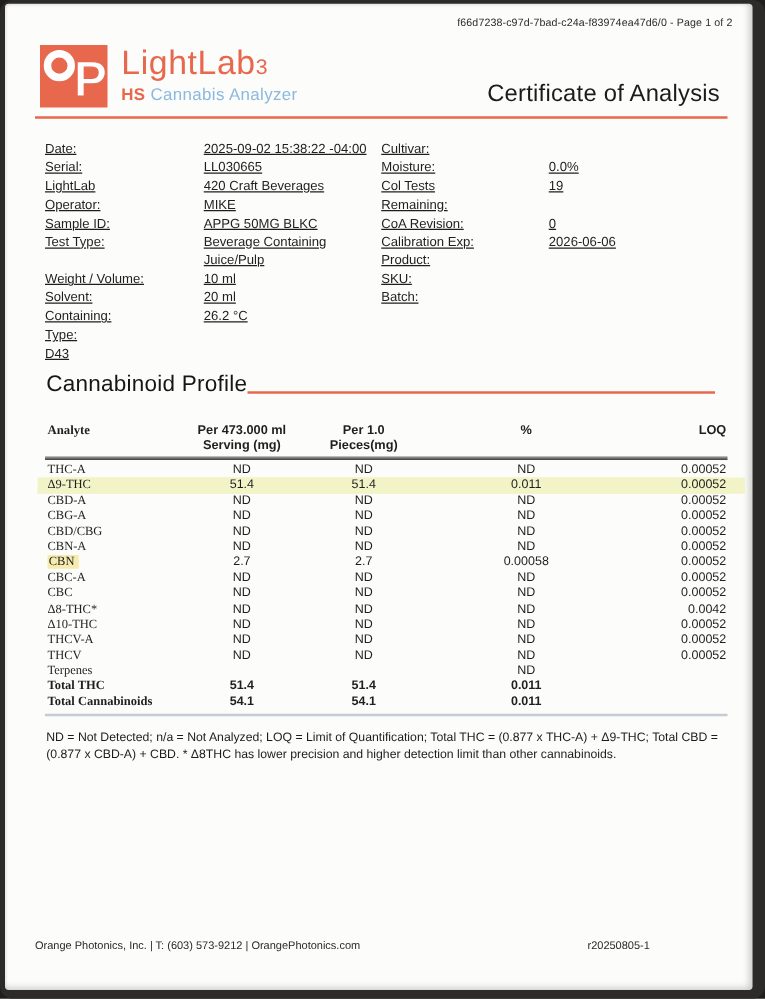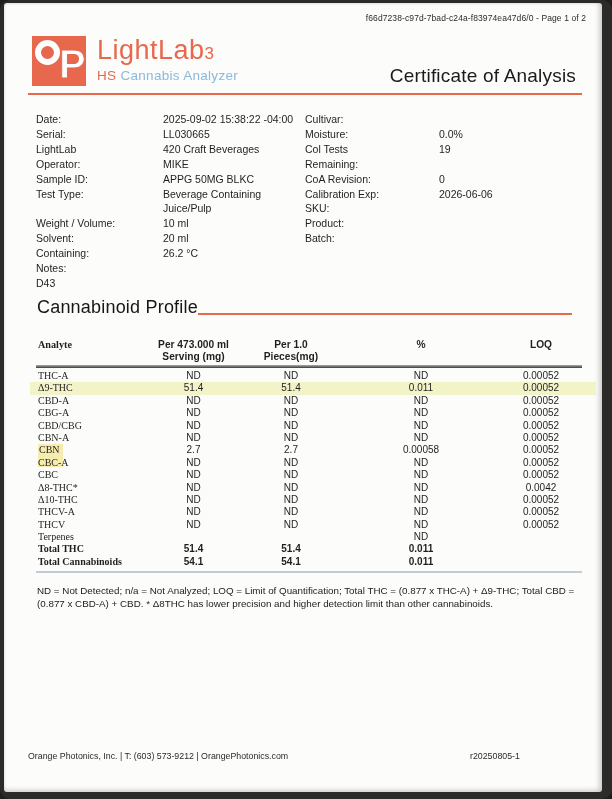--- a/index.html
+++ b/index.html
@@ -52,60 +52,60 @@
   .logo-p{
     position:absolute;left:27px;top:8px;
     font-size:40px;line-height:1;font-weight:700;color:#fff;
     -webkit-text-stroke:1px var(--orange);
   }
   .wordmark .line1{
     color:var(--orange);font-size:27px;line-height:28px;letter-spacing:.5px;
   }
   .wordmark .ver{font-size:17px;}
   .wordmark .line2{font-size:13.5px;line-height:16px;letter-spacing:.3px;color:var(--blue);}
-  .wordmark .hs{color:var(--orange);font-weight:400;}
+  .wordmark .hs{color:var(--orange);font-weight:700;}
   .coa-title{
     position:absolute;right:26px;top:62px;
     font-size:19px;color:#1b1b1b;letter-spacing:.2px;
   }
   .header-rule{
     position:absolute;left:24px;right:20px;top:90px;height:2px;
     background:var(--orange);
   }
   
   .meta{position:absolute;top:109px;font-size:10.5px;line-height:14.9px;}
   .meta-left{left:32px;width:270px;}
   .meta-right{left:301px;width:280px;}
-  .meta-row{display:flex;}
+  .meta-row{display:flex;text-decoration:underline;}
   .meta-left .meta-label{width:90px;flex:none;}
   .meta-right .meta-label{width:97px;flex:none;}
   .meta-value{flex:1;margin-left:37px;}
   
   .section-head{
     position:absolute;left:33px;right:30px;top:294px;
     display:flex;align-items:flex-end;
   }
   .section-title{font-size:18px;color:#161616;letter-spacing:.2px;white-space:nowrap;}
   .section-rule{flex:1;height:2px;background:var(--orange);margin-bottom:3px;}
   
   .ctable{position:absolute;left:32px;top:336px;width:546px;font-size:10px;}
   .trow,.thead-row{
     display:grid;
     grid-template-columns:110px 95px 100px 160px 1fr;
     align-items:center;
   }
   .thead-row{font-weight:700;font-size:10.2px;line-height:11.5px;align-items:flex-start;padding-bottom:3px;}
   .c-analyte{text-align:left;padding-left:2px;font-family:Liberation Serif, serif;}
   .c-serving,.c-pieces,.c-percent{text-align:center;}
-  .c-loq{text-align:center;padding-right:1px;}
+  .c-loq{text-align:right;padding-right:1px;}
   .head-sep{height:3px;background:linear-gradient(#ADADAD,#3B3B3B);margin-bottom:2px;}
   .tbody .trow{height:12.4px;line-height:12.4px;}
   .trow.hl-row{background:var(--hl-row);box-shadow:-6px 0 0 var(--hl-row),14px 0 0 var(--hl-row);}
   .trow.bold{font-weight:700;}
-  .hl-label{background:var(--hl-label);padding:0 3px 12px 1px;}
+  .hl-label{background:var(--hl-label);padding:0 3px 0 1px;}
   .table-bottom{height:2px;background:var(--table-bottom);margin-top:3px;}
   
   .footnote{
     position:absolute;left:33px;top:582px;width:546px;
     font-size:9.8px;line-height:12.6px;color:#1c1c1c;
   }
   
   .footer-left{position:absolute;left:24px;top:748px;font-size:8.8px;color:#2a2a2a;}
   .footer-right{position:absolute;left:466px;top:748px;font-size:8.8px;color:#2a2a2a;}
 </style>
@@ -172,21 +172,21 @@
     <span class="meta-label">Solvent:</span>
     <span class="meta-value">20 ml</span>
   </div>
 
   <div class="meta-row">
     <span class="meta-label">Containing:</span>
     <span class="meta-value">26.2 °C</span>
   </div>
 
   <div class="meta-row">
-    <span class="meta-label">Notes:</span>
+    <span class="meta-label">Type:</span>
     <span class="meta-value"></span>
   </div>
 
   <div class="meta-row">
     <span class="meta-label">D43</span>
     <span class="meta-value"></span>
   </div>
 </div>
     <div class="meta meta-right">
   <div class="meta-row">
@@ -208,26 +208,26 @@
     <span class="meta-label">CoA Revision:</span>
     <span class="meta-value">0</span>
   </div>
 
   <div class="meta-row">
     <span class="meta-label">Calibration Exp:</span>
     <span class="meta-value">2026-06-06</span>
   </div>
 
   <div class="meta-row">
+    <span class="meta-label">Product:</span>
+    <span class="meta-value"></span>
+  </div>
+
+  <div class="meta-row">
     <span class="meta-label">SKU:</span>
-    <span class="meta-value"></span>
-  </div>
-
-  <div class="meta-row">
-    <span class="meta-label">Product:</span>
     <span class="meta-value"></span>
   </div>
 
   <div class="meta-row">
     <span class="meta-label">Batch:</span>
     <span class="meta-value"></span>
   </div>
 </div>
 
     <div class="section-head">

